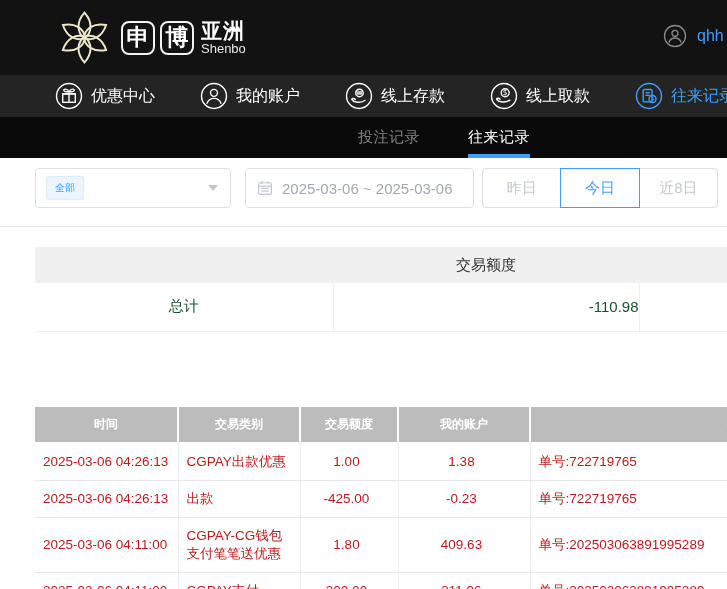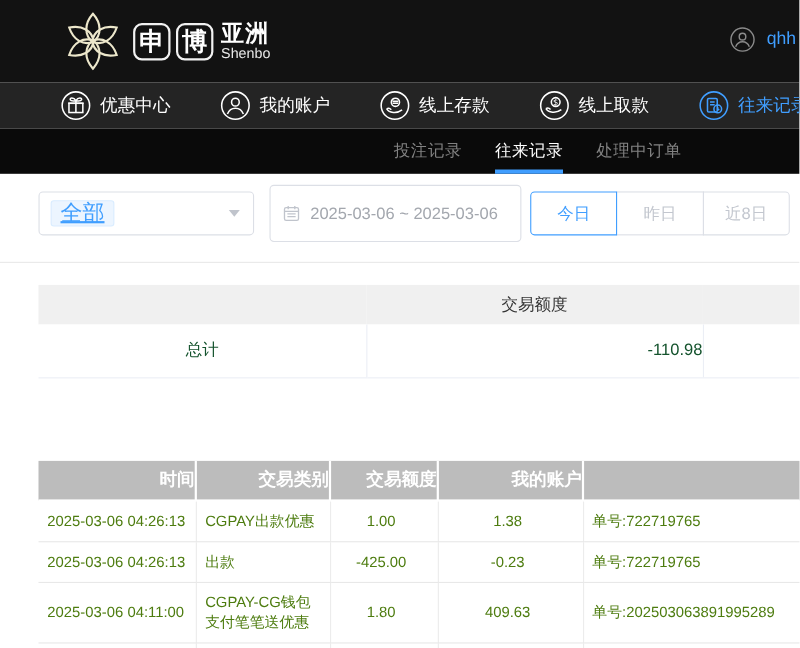--- a/index.html
+++ b/index.html
@@ -20,33 +20,33 @@
   .user-name { color:#409eff; font-size:16px; cursor:pointer; }
 
   
   .main-nav { display:flex; align-items:center; height:42px; background:#242424;
               padding-left:55px; gap:45px; white-space:nowrap; }
   .nav-item { display:flex; align-items:center; gap:8px; color:#fff; font-size:16px; cursor:pointer; flex:none; }
   .nav-item.active { color:#409eff; }
   .nav-item svg { flex:none; }
 
   
-  .sub-nav { display:flex; align-items:stretch; height:41px; background:#0a0a0a; padding-left:358px; gap:30px; }
+  .sub-nav { display:flex; align-items:stretch; height:41px; background:#0a0a0a; padding-left:358px; gap:48px; }
   .sub-tab { display:flex; align-items:center; color:#828282; font-size:15px; cursor:pointer; letter-spacing:0.5px; }
   .sub-tab.active { color:#fff; box-shadow:inset 0 -4px 0 #409eff; }
 
   
   .filter-bar { display:flex; align-items:center; margin:10px 0 0 35px; }
   .select-box { position:relative; width:196px; height:40px; border:1px solid #dcdfe6; border-radius:4px;
                 display:flex; align-items:center; padding:0 10px; cursor:pointer; background:#fff; }
-  .tag { background:#ecf5ff; border:1px solid #d9ecff; color:#409eff; font-size:20px;
-         padding:3px 8px; border-radius:3px; line-height:16px;text-decoration:underline; }
+  .tag { background:#ecf5ff; border:1px solid #d9ecff; color:#409eff; font-size:10px;
+         padding:3px 8px; border-radius:3px; line-height:16px; }
   .caret { position:absolute; right:12px; width:0; height:0; border-left:5px solid transparent;
            border-right:5px solid transparent; border-top:6px solid #c0c4cc; }
-  .date-box { display:flex; align-items:center; gap:8px; width:229px; height:52px; margin-left:14px;
+  .date-box { display:flex; align-items:center; gap:8px; width:229px; height:40px; margin-left:14px;
               border:1px solid #dcdfe6; border-radius:4px; padding:0 10px; color:#a3a7ae; font-size:15px;
               cursor:pointer; background:#fff; white-space:nowrap; }
   .btn-group { display:flex; width:236px; height:40px; margin-left:8px; }
   .range-btn { flex:1; border:1px solid #dcdfe6; background:#fff; color:#c3c7cf; font-size:15px;
                cursor:pointer; margin-left:-1px; font-family:inherit; }
   .range-btn:first-child { border-radius:4px 0 0 4px; margin-left:0; }
   .range-btn:last-child { border-radius:0 4px 4px 0; }
   .range-btn.active { color:#409eff; border-color:#409eff; position:relative; z-index:1; }
 
   .divider { border-top:1px solid #e8e8e8; margin-top:18px; }
@@ -57,24 +57,24 @@
   .summary-table th { height:36px; background:#f0f0f0; color:#333; font-size:15px; font-weight:normal; text-align:center; }
   .summary-table td { height:48px; color:#14532d; font-size:15px; text-align:center; background:#fff;
                       border-bottom:1px solid #ebeef5; }
   .summary-table td + td { border-left:1px solid #ebeef5;text-align:right; }
 
   
   .records-table { width:912px; margin:75px 0 0 35px; border-collapse:collapse; table-layout:fixed; }
   .records-table col.c1 { width:143px; } .records-table col.c2 { width:122px; }
   .records-table col.c3 { width:98px; }  .records-table col.c4 { width:132px; }
   .records-table col.c5 { width:417px; }
-  .records-table th { height:36px; background:#bcbcbc; color:#fff; font-size:16px; font-weight:bold;
-                      text-align:right; border-right:2px solid #fff; border-bottom:2px solid #fff; }
+  .records-table th { height:36px; background:#bcbcbc; color:#fff; font-size:12px; font-weight:bold;
+                      text-align:center; border-right:2px solid #fff; border-bottom:2px solid #fff; }
   .records-table th:last-child { border-right:none; }
-  .records-table td { color:#4d7c0f; font-size:13.5px; padding:9px 8px; background:#fff;
+  .records-table td { color:#b91c1c; font-size:13.5px; padding:9px 8px; background:#fff;
                       border-bottom:1px solid #e8e8e8; border-right:1px solid #ececec; line-height:18px; }
   .records-table td:last-child { border-right:none; }
   .records-table td.num { text-align:center; padding-right:13px; }
   .records-table td.time { white-space:nowrap; }
 </style>
 </head>
 <body>
 
 <div class="page">
 
@@ -181,21 +181,20 @@
           <path d="M15 13.2 L15 14.8 L16.2 15.4"></path>
         </g>
       </svg>
       <span>往来记录</span>
     </div>
   </nav>
 
   <div class="sub-nav">
     <div class="sub-tab">投注记录</div>
     <div class="sub-tab active">往来记录</div>
-    <div class="sub-tab">处理中订单</div>
   </div>
 
   <main class="content">
 
     <div class="filter-bar">
       <div class="select-box">
         <span class="tag">全部</span>
         <span class="caret"></span>
       </div>
       <div class="date-box">
@@ -205,22 +204,22 @@
             <line x1="3.5" y1="9.6" x2="20.5" y2="9.6"></line>
             <line x1="8" y1="3" x2="8" y2="7"></line>
             <line x1="16" y1="3" x2="16" y2="7"></line>
             <line x1="7" y1="12.6" x2="17" y2="12.6"></line>
             <line x1="7" y1="16" x2="17" y2="16"></line>
           </g>
         </svg>
         <span>2025-03-06 ~ 2025-03-06</span>
       </div>
       <div class="btn-group">
+        <button class="range-btn">昨日</button>
         <button class="range-btn active">今日</button>
-        <button class="range-btn">昨日</button>
         <button class="range-btn">近8日</button>
       </div>
     </div>
 
     <div class="divider"></div>
 
     <table class="summary-table">
       <colgroup>
           <col class="c1">
           <col class="c2">

